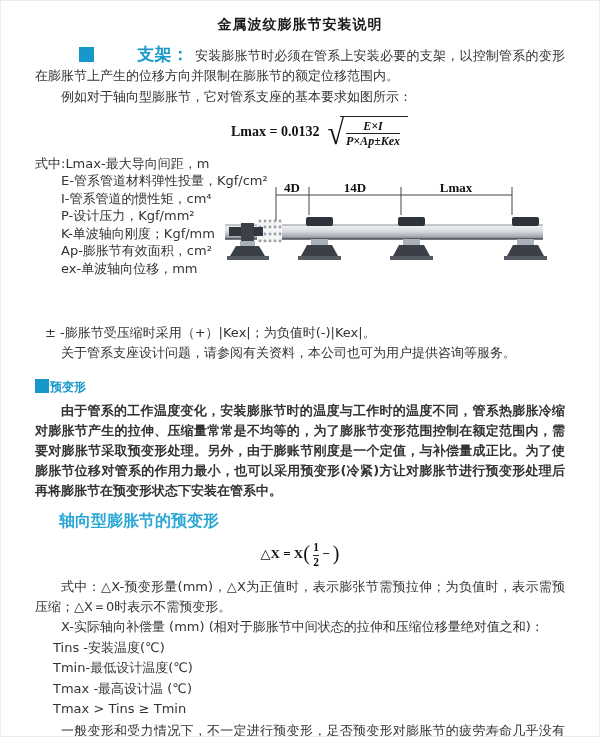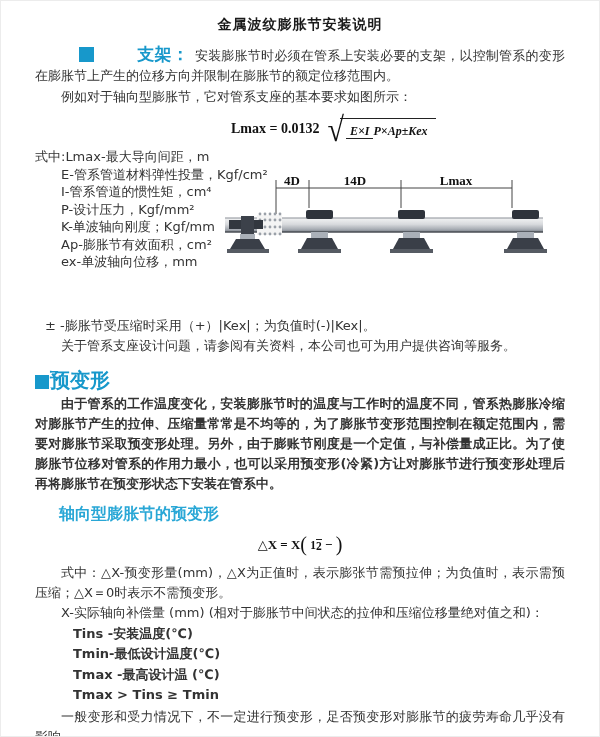--- a/index.html
+++ b/index.html
@@ -42,50 +42,50 @@
   .para{ text-align:justify; }
   .indent{ text-indent:26px; }
   .p1{margin:2px 0 0 0;}
   .p-example{margin:1px 0 0 0;}
 
   
   .formula{font-family:"Liberation Serif","DejaVu Serif",serif;color:#111;}
   .formula1{margin:9px 0 6px 196px;display:flex;align-items:center;font-weight:bold;font-size:14px;}
   .sqrt-glyph{font-size:30px;font-weight:normal;line-height:26px;margin:0 -4px 0 8px;transform:scaleY(1.15);}
   .radicand{border-top:1.5px solid #222;display:inline-block;padding:2px 8px 0 6px;}
-  .frac{display:inline-flex;flex-direction:row;text-align:center;vertical-align:middle;line-height:1.2;font-size:12px;}
+  .frac{display:inline-flex;flex-direction:column;text-align:center;vertical-align:middle;line-height:1.2;font-size:12px;}
   .frac .den{border-top:1px solid #222;}
   .it{font-style:italic;}
 
   
   .defs-block{position:relative;margin-top:5px;min-height:168px;}
   .def-line{line-height:17.5px;white-space:nowrap;}
   .def-line.sub{margin-left:26px;}
   .diagram{position:absolute;top:26px;right:-14px;}
 
   .note-line{line-height:20px;margin-left:10px;white-space:nowrap;}
   .note-line2{line-height:20px;text-indent:26px;}
 
   
   .sec2-head{
-    color:var(--accent);font-size:20px;font-weight:bold;
+    color:var(--accent);font-size:12px;font-weight:bold;
     margin:14px 0 4px 0;
   }
   .sec2-head .sec-bullet{width:14px;height:14px;}
   .sub-head{
     color:var(--accent2);font-size:16px;font-weight:bold;
     margin:10px 0 4px 24px;
   }
 
   .formula2{text-align:center;margin:10px 0 8px 0;font-size:13px;font-weight:bold;}
   .formula2 .frac{font-size:11.5px;font-weight:bold;}
   .paren{font-size:20px;font-weight:normal;vertical-align:-2px;}
 
   .line{margin-left:26px;line-height:20.5px;}
-  .temp-line{margin-left:38px;line-height:20.5px;font-weight:bold;}
+  .temp-line{margin-left:18px;line-height:20.5px;}
 
   
   .dim-label{font-family:"Liberation Serif","DejaVu Serif",serif;font-weight:bold;font-size:13px;fill:#111;}
 </style>
 </head>
 <body>
 
 <h1 class="page-title">金属波纹膨胀节安装说明</h1>
 
 <div class="content">

